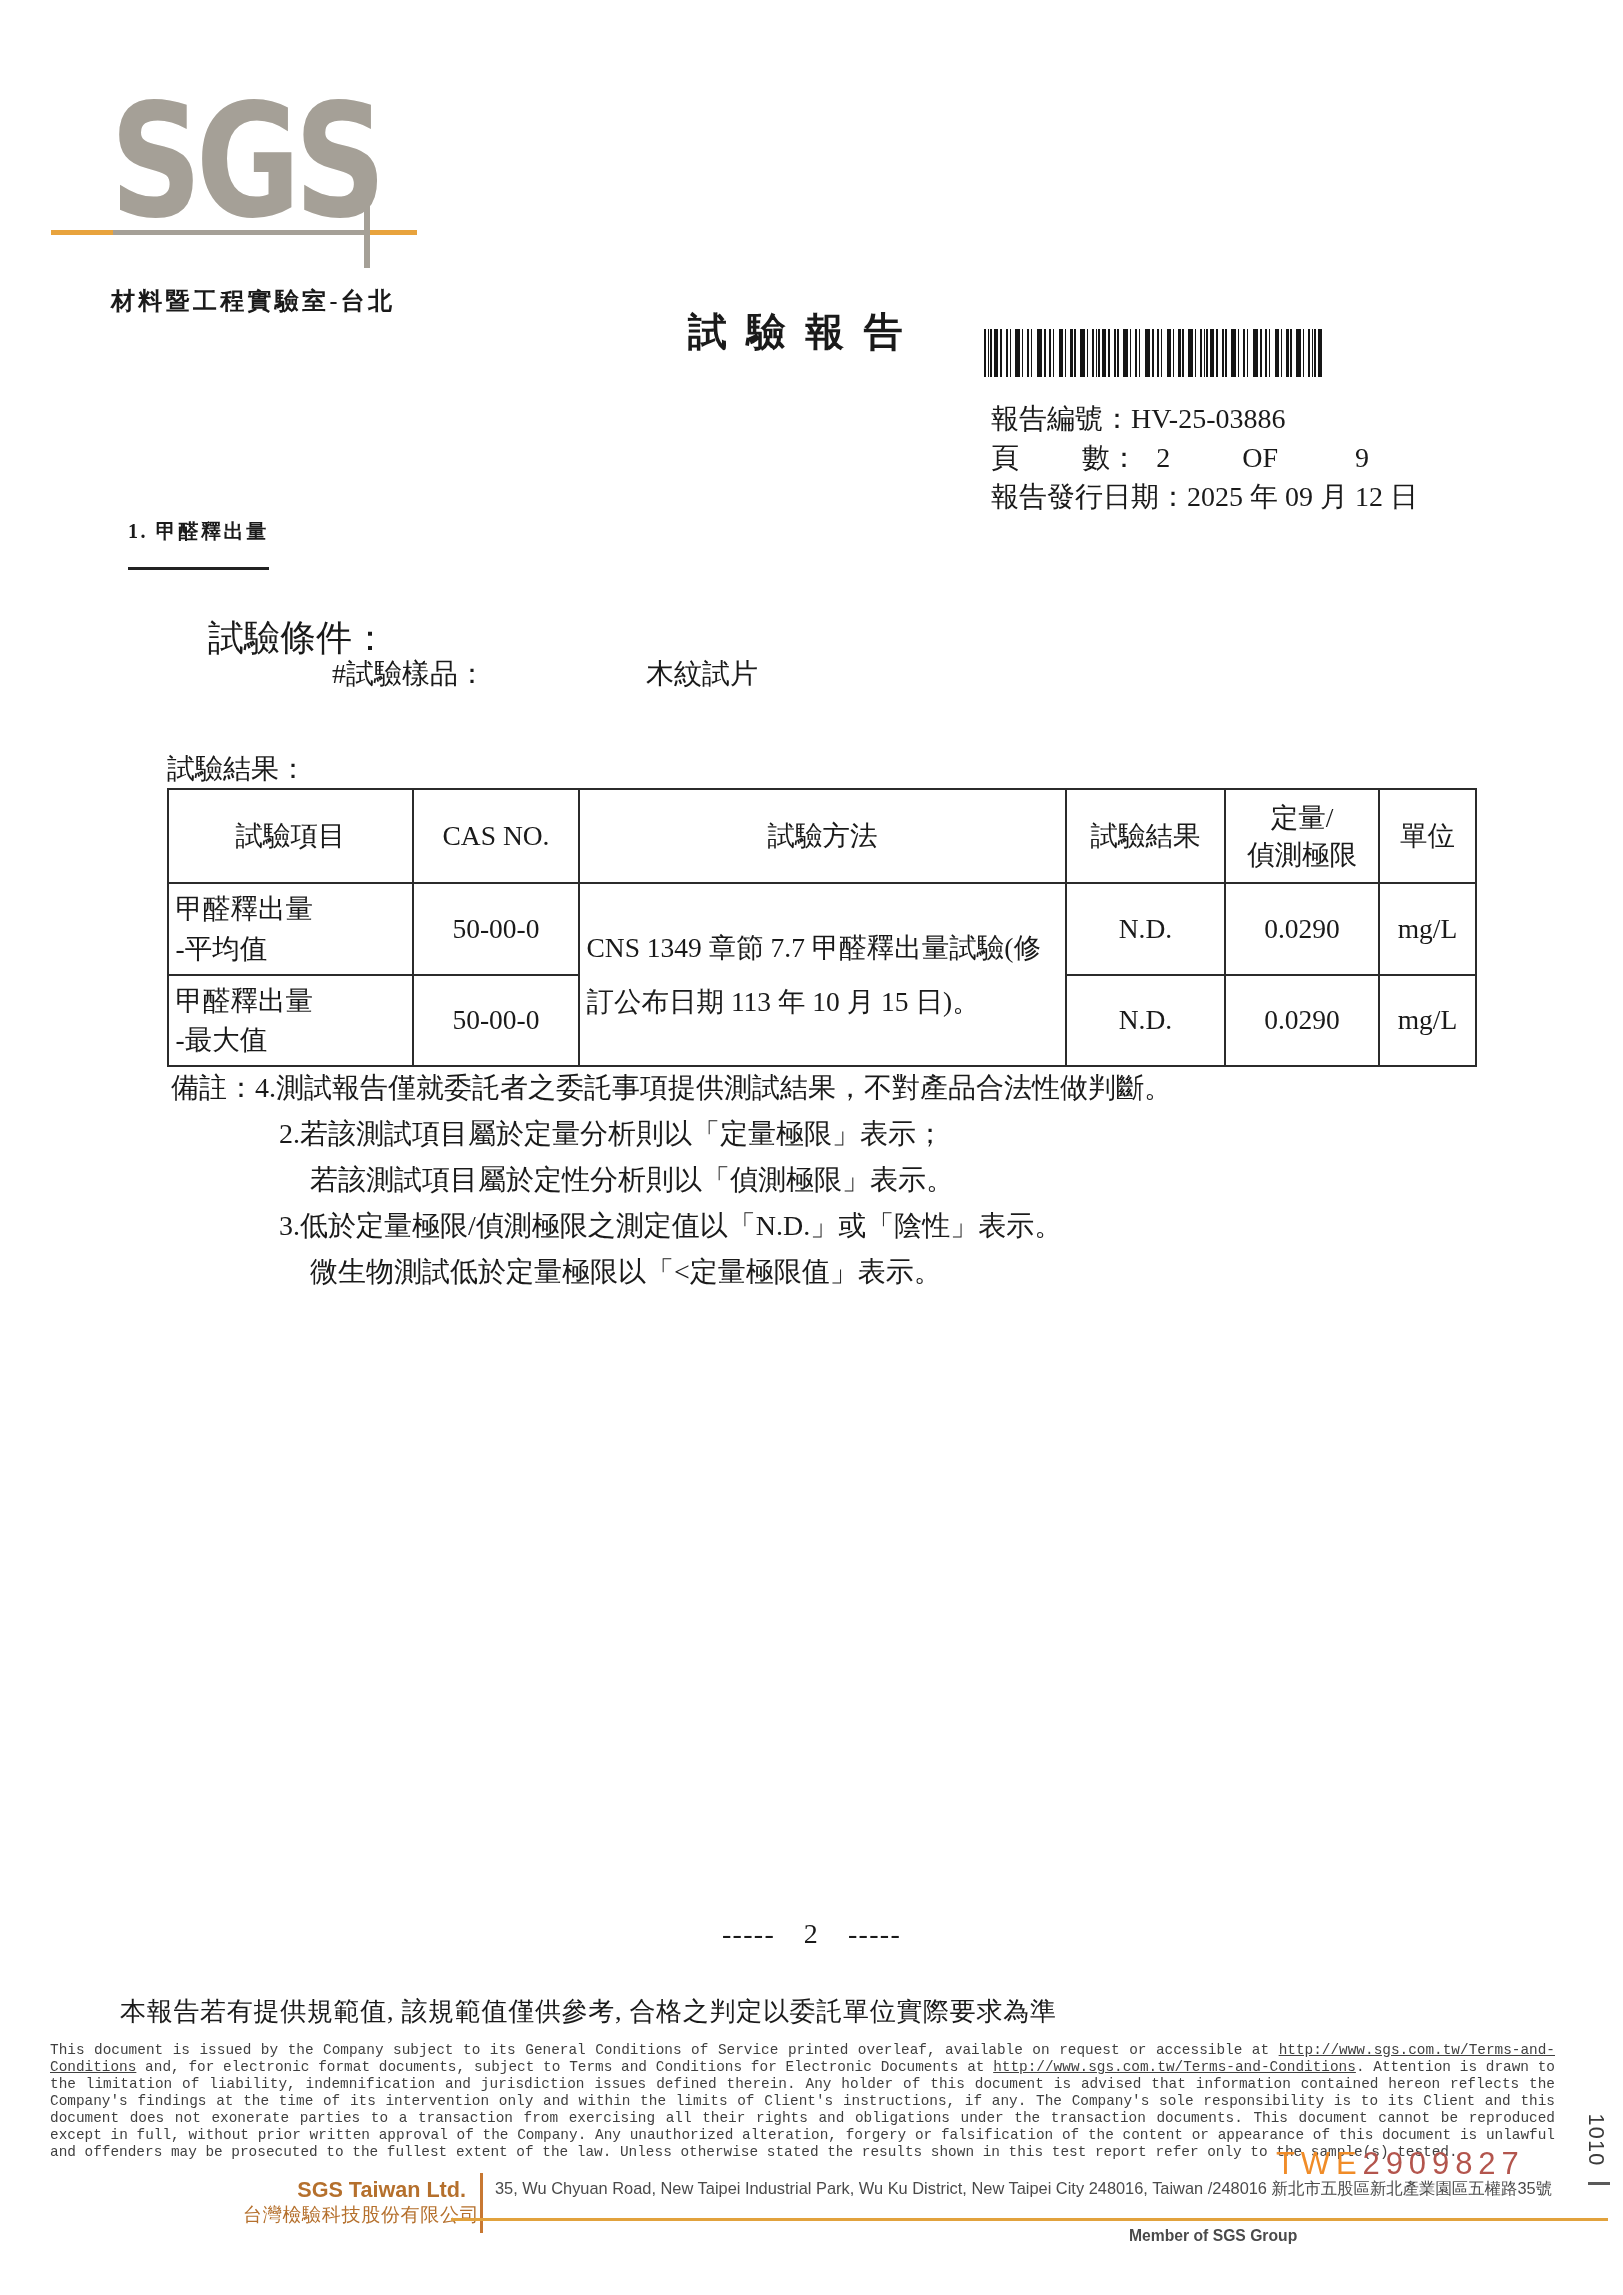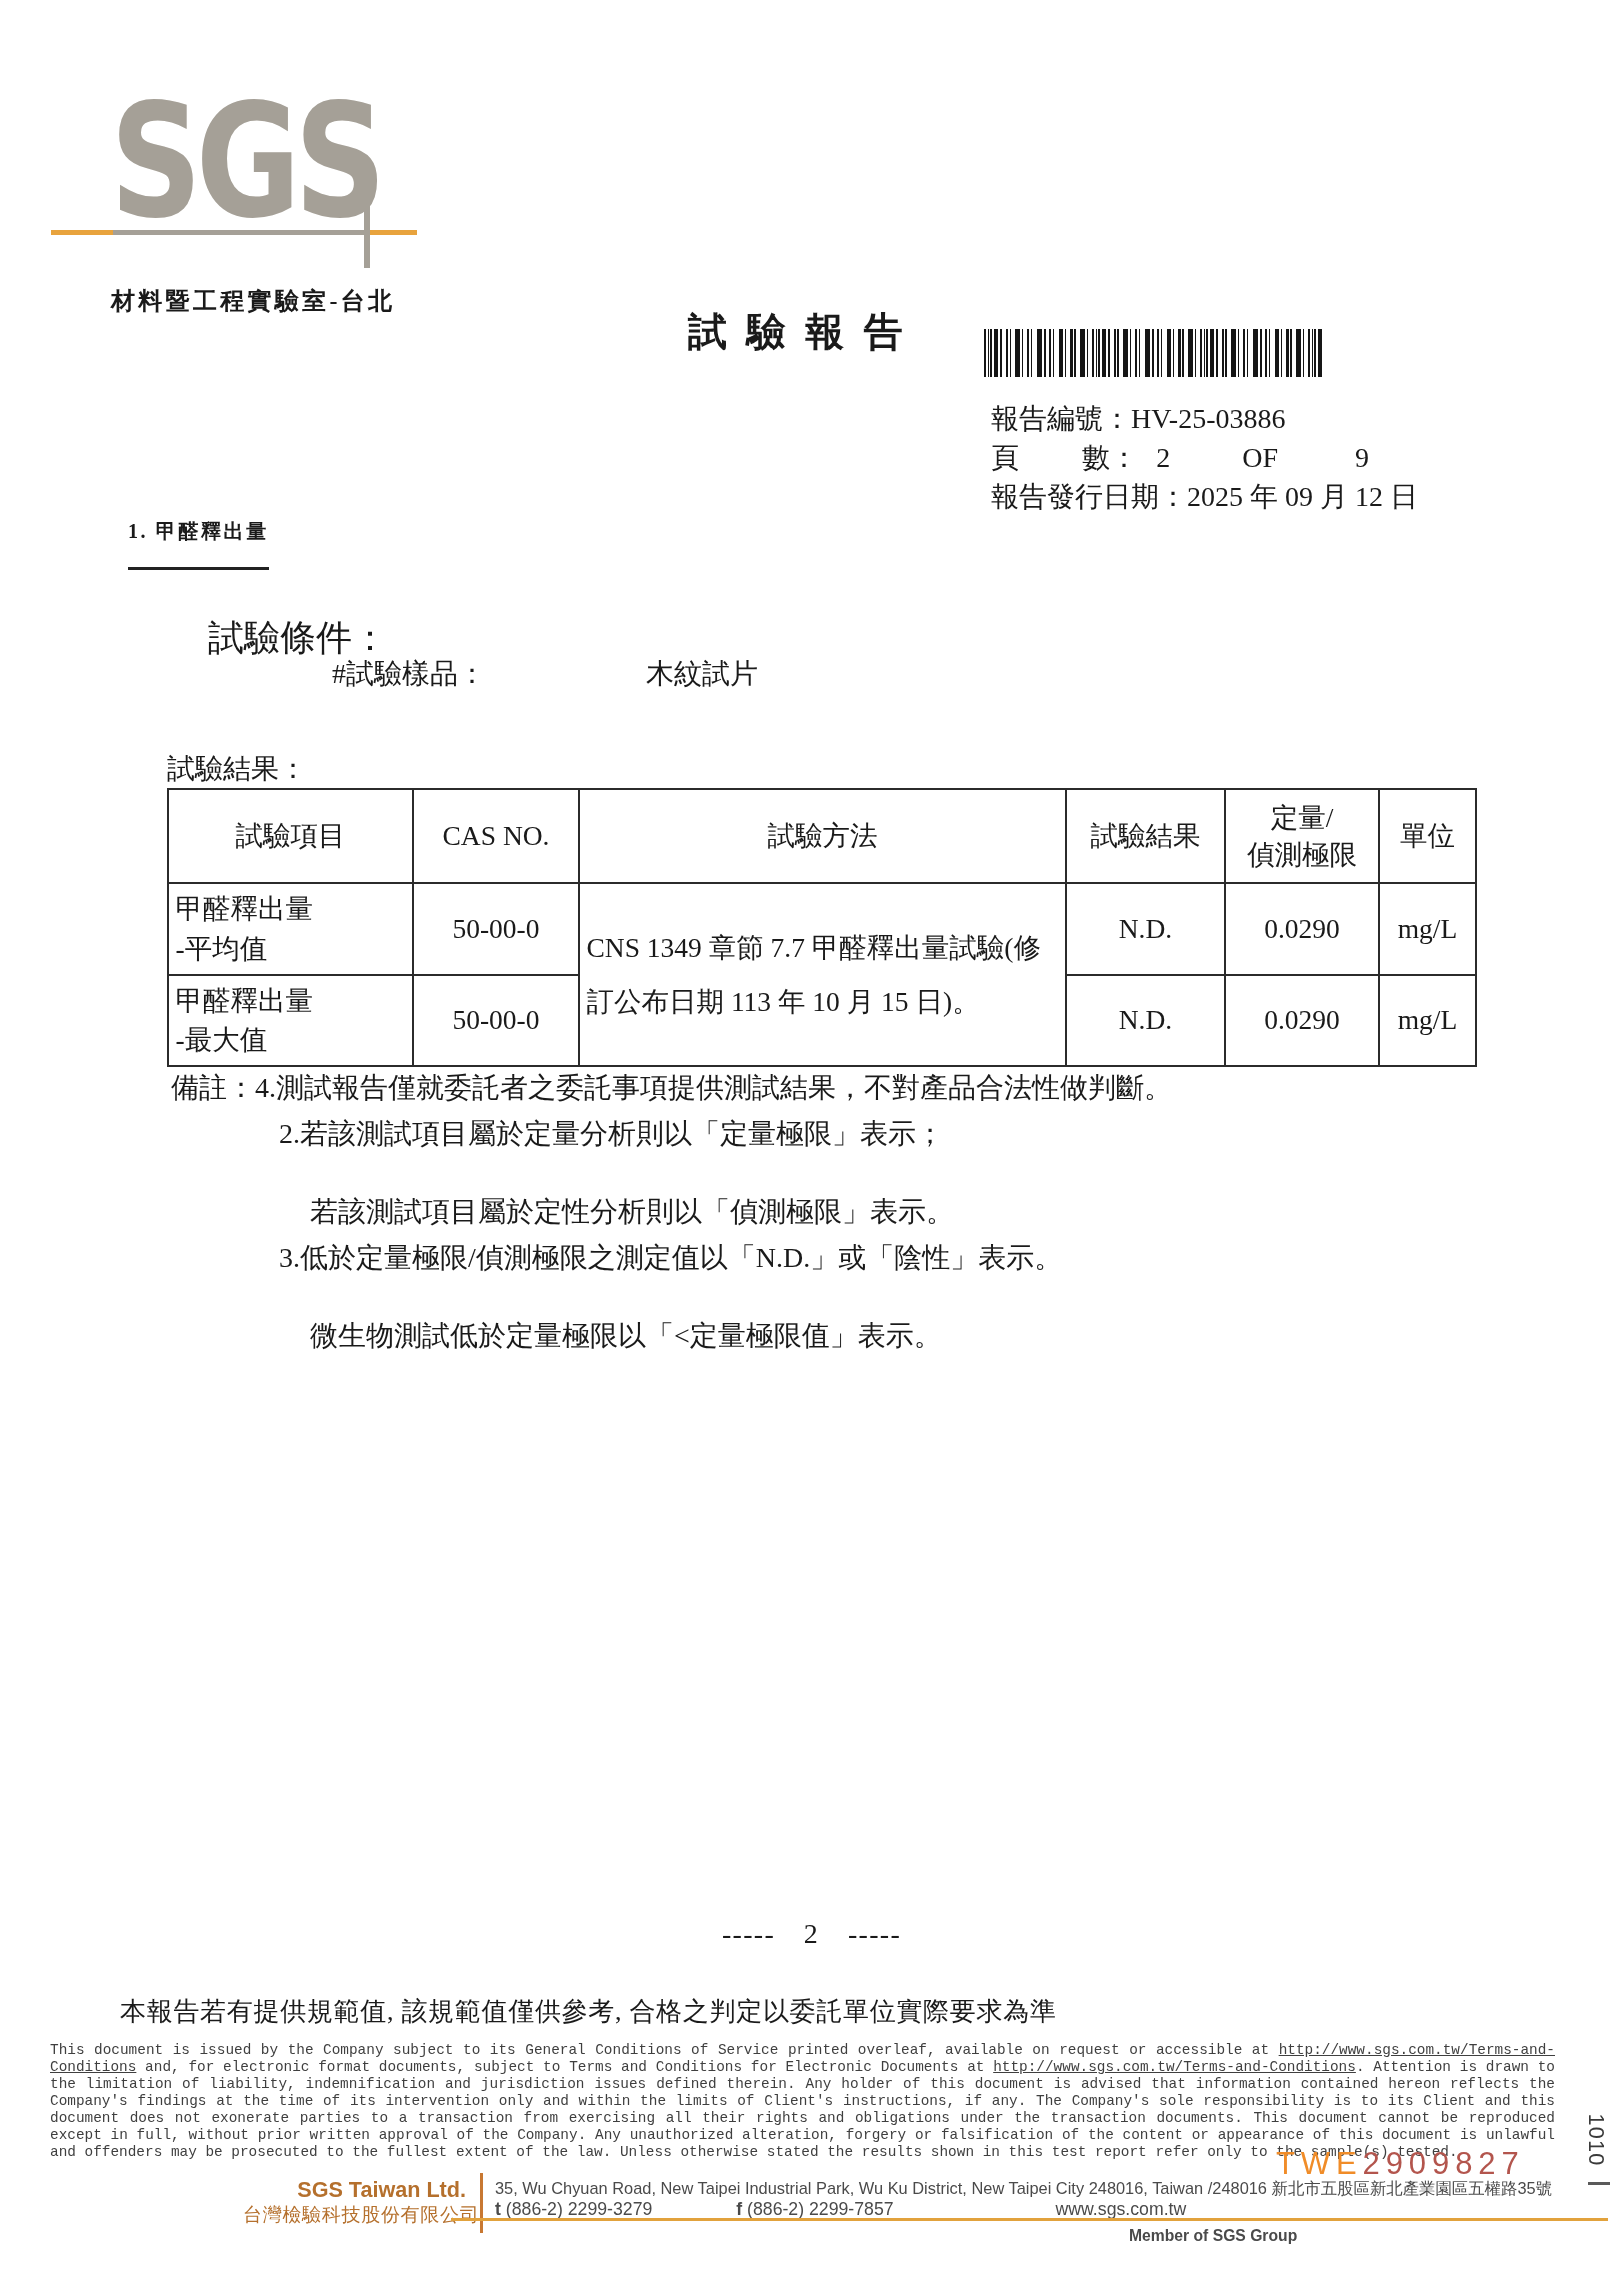--- a/index.html
+++ b/index.html
@@ -69,21 +69,21 @@
   table.results td{height:82px;}
   .cell-item{text-align:left;padding-left:10.5px;white-space:pre-line;line-height:1.45;}
   .th-item{text-align:left;padding-left:10.5px;}
   .cell-center{text-align:center;}
   .th-limit{white-space:pre-line;line-height:1.35;}
   .cell-method{text-align:left;line-height:1.95;word-break:break-all;padding:5.2px 7.9px;}
   
   .notes{position:absolute;left:171px;top:1065px;font-size:28px;line-height:46px;}
   .note-line{white-space:nowrap;}
   .ind-1{padding-left:108px;}
-  .ind-2{padding-left:139px;margin-top:32px;}
+  .ind-2{padding-left:139px;}
   
   .page-number{
     position:absolute;left:0;top:1918px;width:1623px;
     text-align:center;font-size:28px;letter-spacing:1.3px;
   }
   .page-number span{margin:0 14.4px;}
   .compliance-note{
     position:absolute;left:120px;top:1994px;
     font-size:26px;letter-spacing:0.7px;white-space:nowrap;
   }
@@ -234,24 +234,17 @@
   <div class="stamp">
     <span class="stamp-prefix">TWE</span><span class="stamp-number">2909827</span>
   </div>
   <div class="side-code">1010</div>
   <div class="side-tick"></div>
 
   <div class="f-company-en">SGS Taiwan Ltd.</div>
   <div class="f-company-zh">台灣檢驗科技股份有限公司</div>
   <div class="f-divider"></div>
   <div class="f-address">35, Wu Chyuan Road, New Taipei Industrial Park, Wu Ku District, New Taipei City 248016, Taiwan /248016 新北市五股區新北產業園區五權路35號</div>
-  <div class="f-contact">
-    <b>t</b>
-    <span>(886-2) 2299-3279</span>
-    <b class="f-fax">f</b>
-    <span>(886-2) 2299-7857</span>
-    <span class="f-web">www.sgs.com.tw</span>
-  </div>
   <div class="f-rule"></div>
   <div class="f-member">Member of SGS Group</div>
 
 </div>
 
 
 </body></html>

